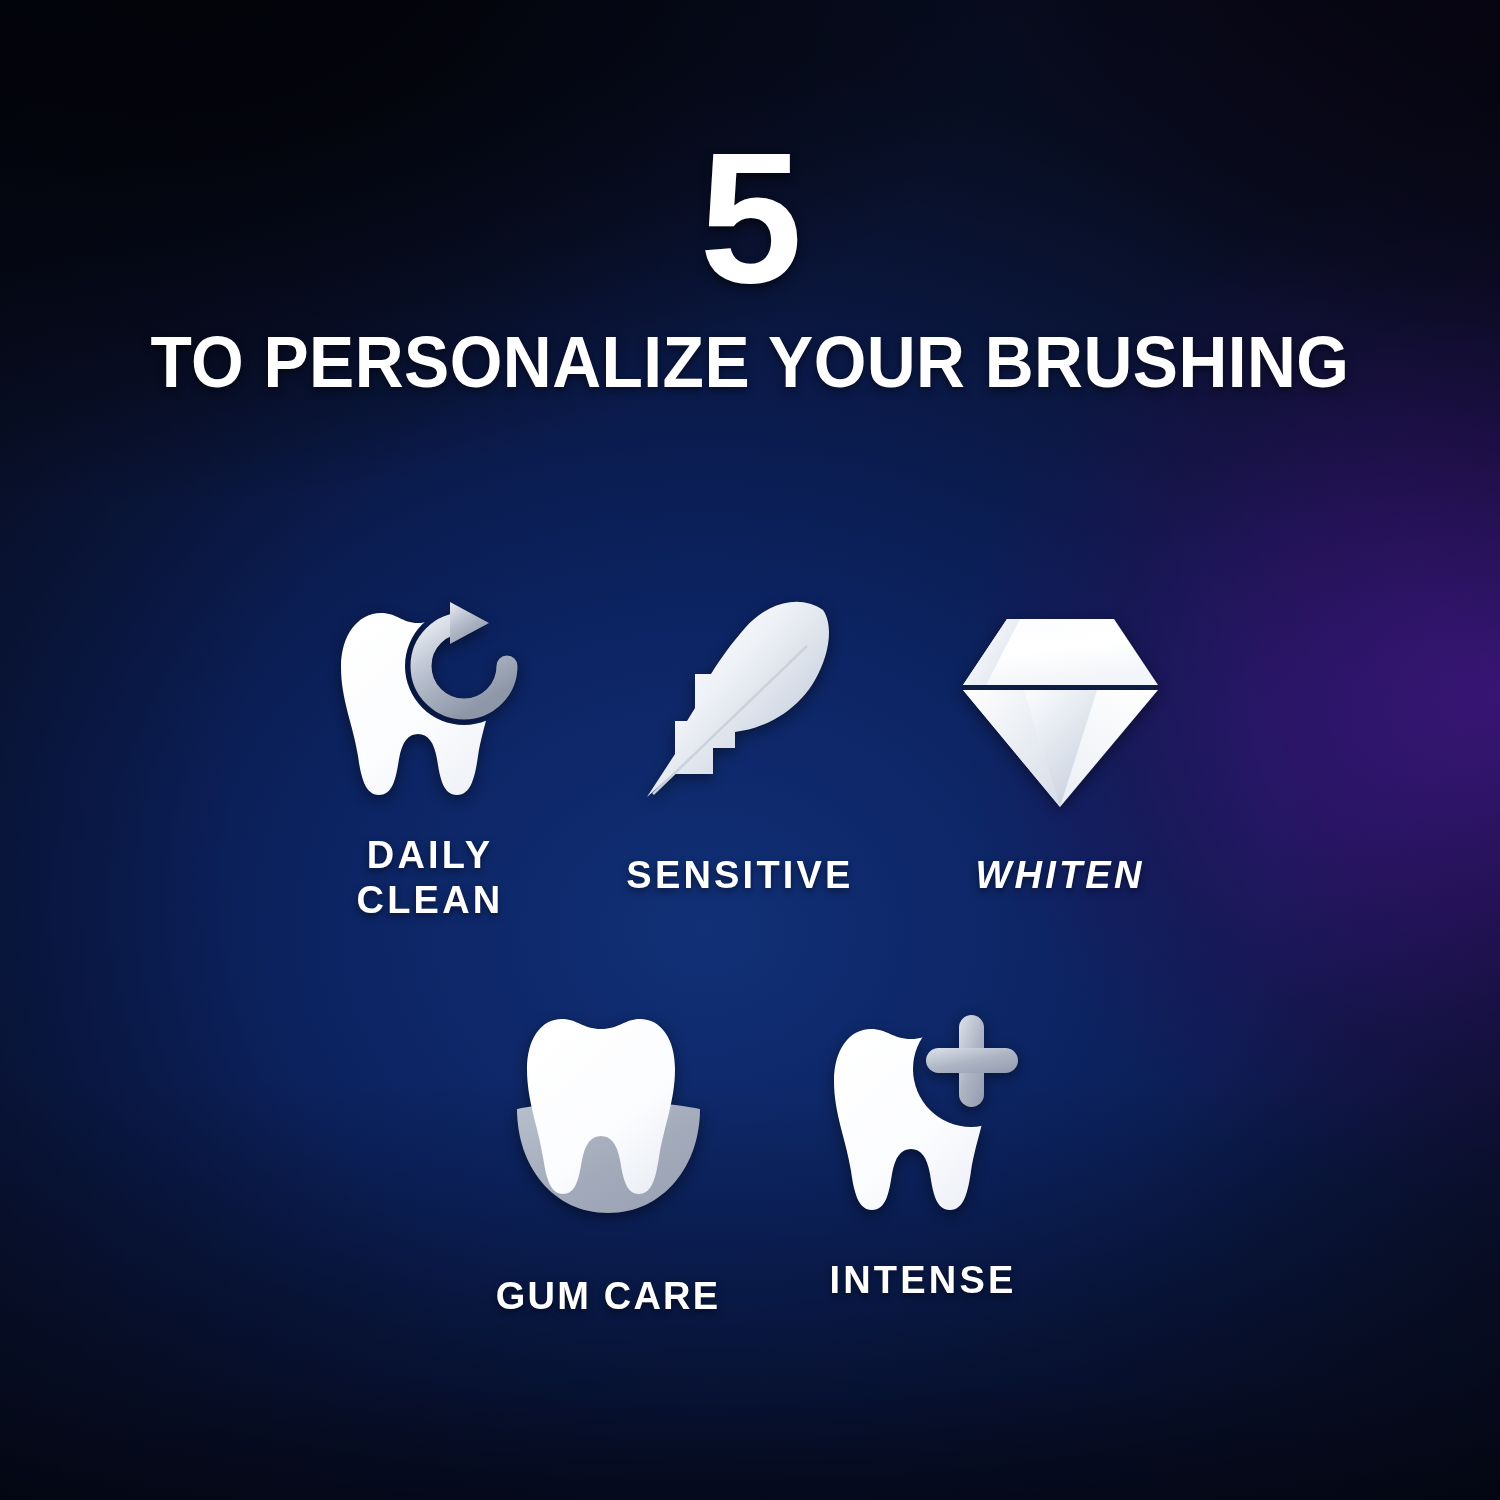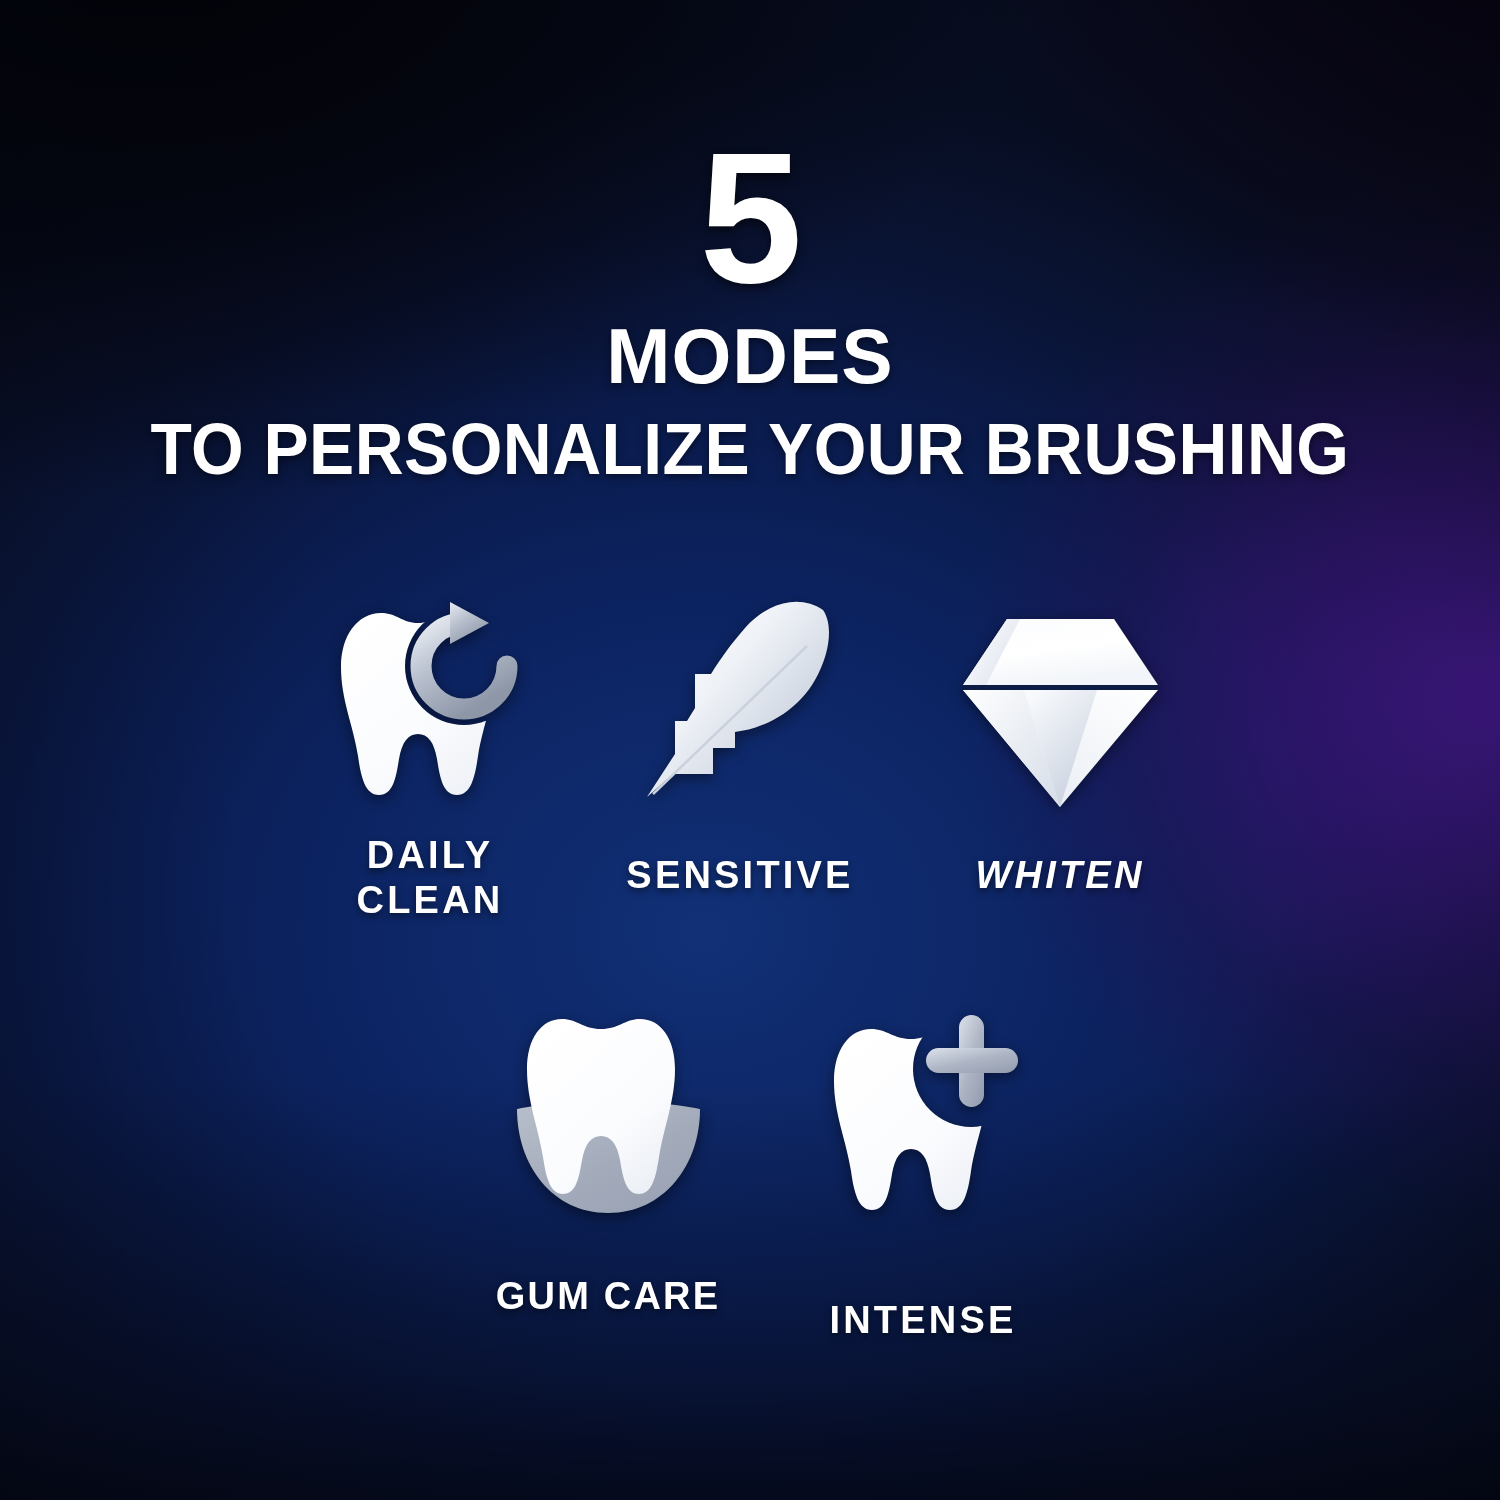--- a/index.html
+++ b/index.html
@@ -126,37 +126,36 @@
   #item-whiten        { width: 320px; }
   #item-whiten       .icon-box { height: 215px; }
   #item-whiten       .mode-label { margin-top: 42px; font-style: italic; }
 
   #item-gum-care      { width: 330px; }
   #item-gum-care     .icon-box { height: 225px; }
   #item-gum-care     .mode-label { margin-top: 44px; }
 
   #item-intense       { width: 300px; }
   #item-intense      .icon-box { height: 225px; }
-  #item-intense      .mode-label { margin-top: 68px; text-align: right; }
+  #item-intense      .mode-label { margin-top: 28px; text-align: right; }
 </style>
 </head>
 <body>
 
 <div id="stage">
 
   <div class="bg-layer bg-base"></div>
   <div class="bg-layer bg-purple"></div>
   <div class="bg-layer bg-darktop"></div>
   <div class="bg-layer bg-darktopright"></div>
   <div class="bg-layer bg-vig"></div>
   <div class="bg-layer bg-botdark"></div>
 
   <div class="headline">
     <div class="big-number">5</div>
-    <div class="modes-word">MODES</div>
     <div class="subhead">TO PERSONALIZE YOUR BRUSHING</div>
   </div>
 
   <div class="modes-row row-top">
 
     <div class="mode-item" id="item-daily-clean">
       <div class="icon-box">
         <svg width="200" height="215" viewBox="0 0 200 215">
           <defs>
             <linearGradient id="gArrow" x1="0" y1="0" x2="0.6" y2="1">

